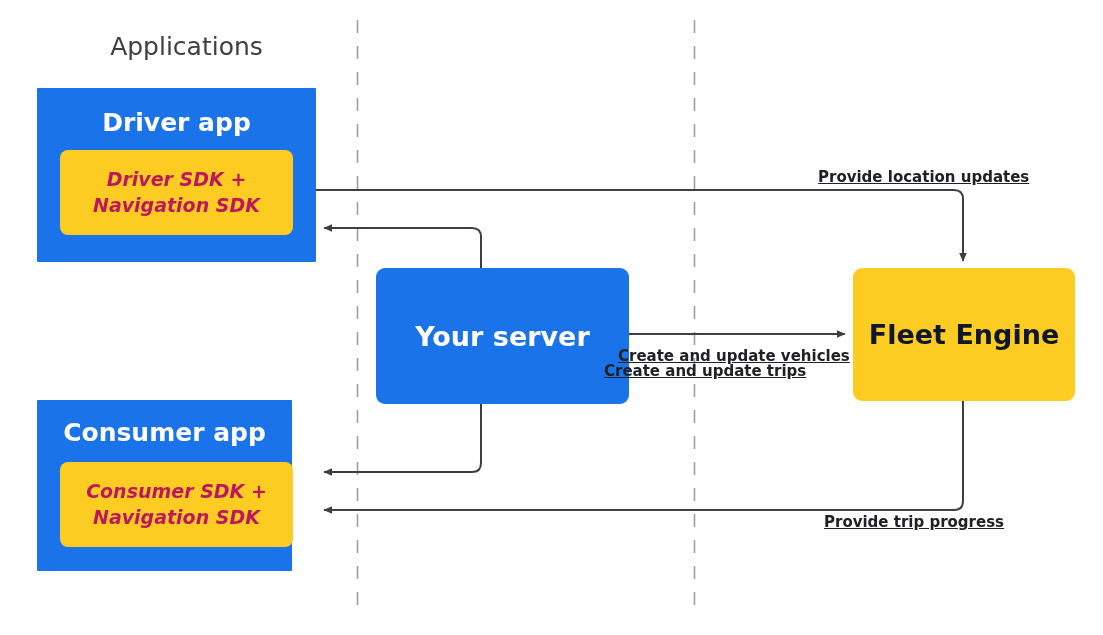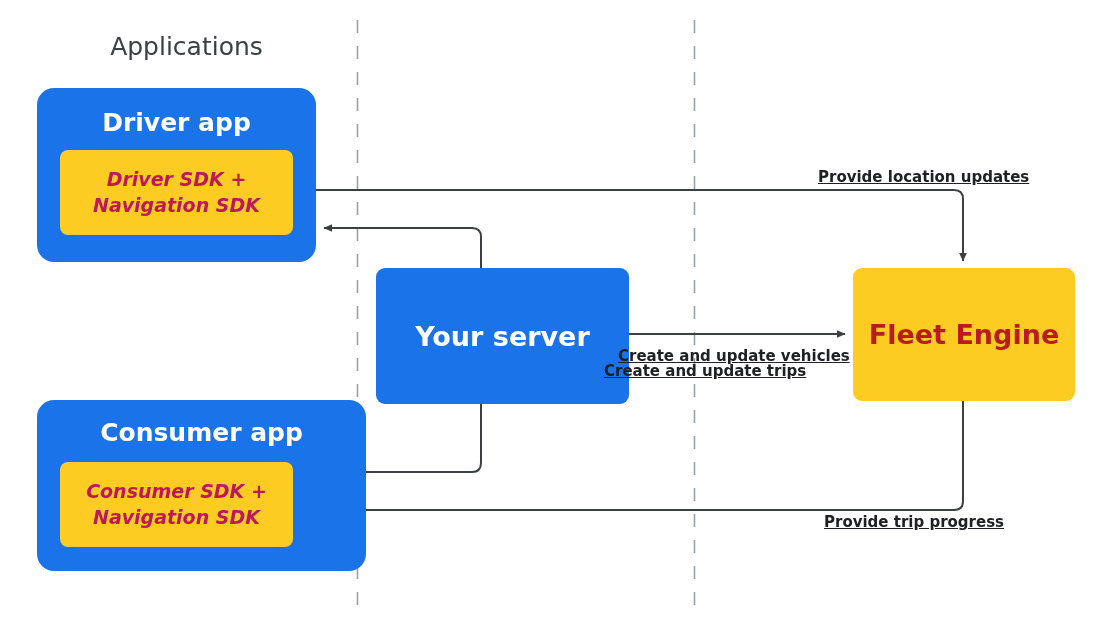--- a/index.html
+++ b/index.html
@@ -28,21 +28,21 @@
     font-size: 25px;
     font-weight: 400;
     color: #3c4043;
     white-space: nowrap;
     text-align: center;
     line-height: 1;
   }
   .app-box {
     position: absolute;
     background: #1a73e8;
-    border-radius: 17px;
+    border-radius: 1px;
     box-sizing: border-box;
   }
   .app-title {
     position: absolute;
     left: 0;
     right: 0;
     text-align: center;
     color: #ffffff;
     font-family: "DejaVu Sans", sans-serif;
     font-weight: bold;
@@ -88,21 +88,21 @@
   }
   .engine-box {
     position: absolute;
     background: #fccc22;
     border-radius: 9px;
     display: flex;
     align-items: center;
     justify-content: center;
   }
   .engine-label {
-    color: #b91c1c;
+    color: #0f172a;
     font-family: "DejaVu Sans", sans-serif;
     font-weight: bold;
     font-size: 27px;
     white-space: nowrap;
     line-height: 1;
   }
   .edge-label {
     position: absolute;
     font-family: "DejaVu Sans", sans-serif;
     font-weight: bold;
@@ -145,21 +145,21 @@
   <div class="col-header" style="left:8px; top:34px; width:357px;">Applications</div>
 
   <div class="app-box" style="left:37px; top:88px; width:279px; height:174px;">
     <div class="app-title" style="top:22px;">Driver app</div>
     <div class="sdk-box" style="left:23px; top:62px; width:233px; height:85px;">
       <div class="sdk-line">Driver SDK +</div>
       <div class="sdk-line">Navigation SDK</div>
     </div>
   </div>
 
-  <div class="app-box" style="left:37px; top:400px; width:329px; height:171px;">
+  <div class="app-box" style="left:37px; top:400px; width:255px; height:171px;">
     <div class="app-title" style="top:20px;">Consumer app</div>
     <div class="sdk-box" style="left:23px; top:62px; width:233px; height:85px;">
       <div class="sdk-line">Consumer SDK +</div>
       <div class="sdk-line">Navigation SDK</div>
     </div>
   </div>
 
   <div class="server-box" style="left:376px; top:268px; width:253px; height:136px;">
     <div class="server-label">Your server</div>
   </div>

